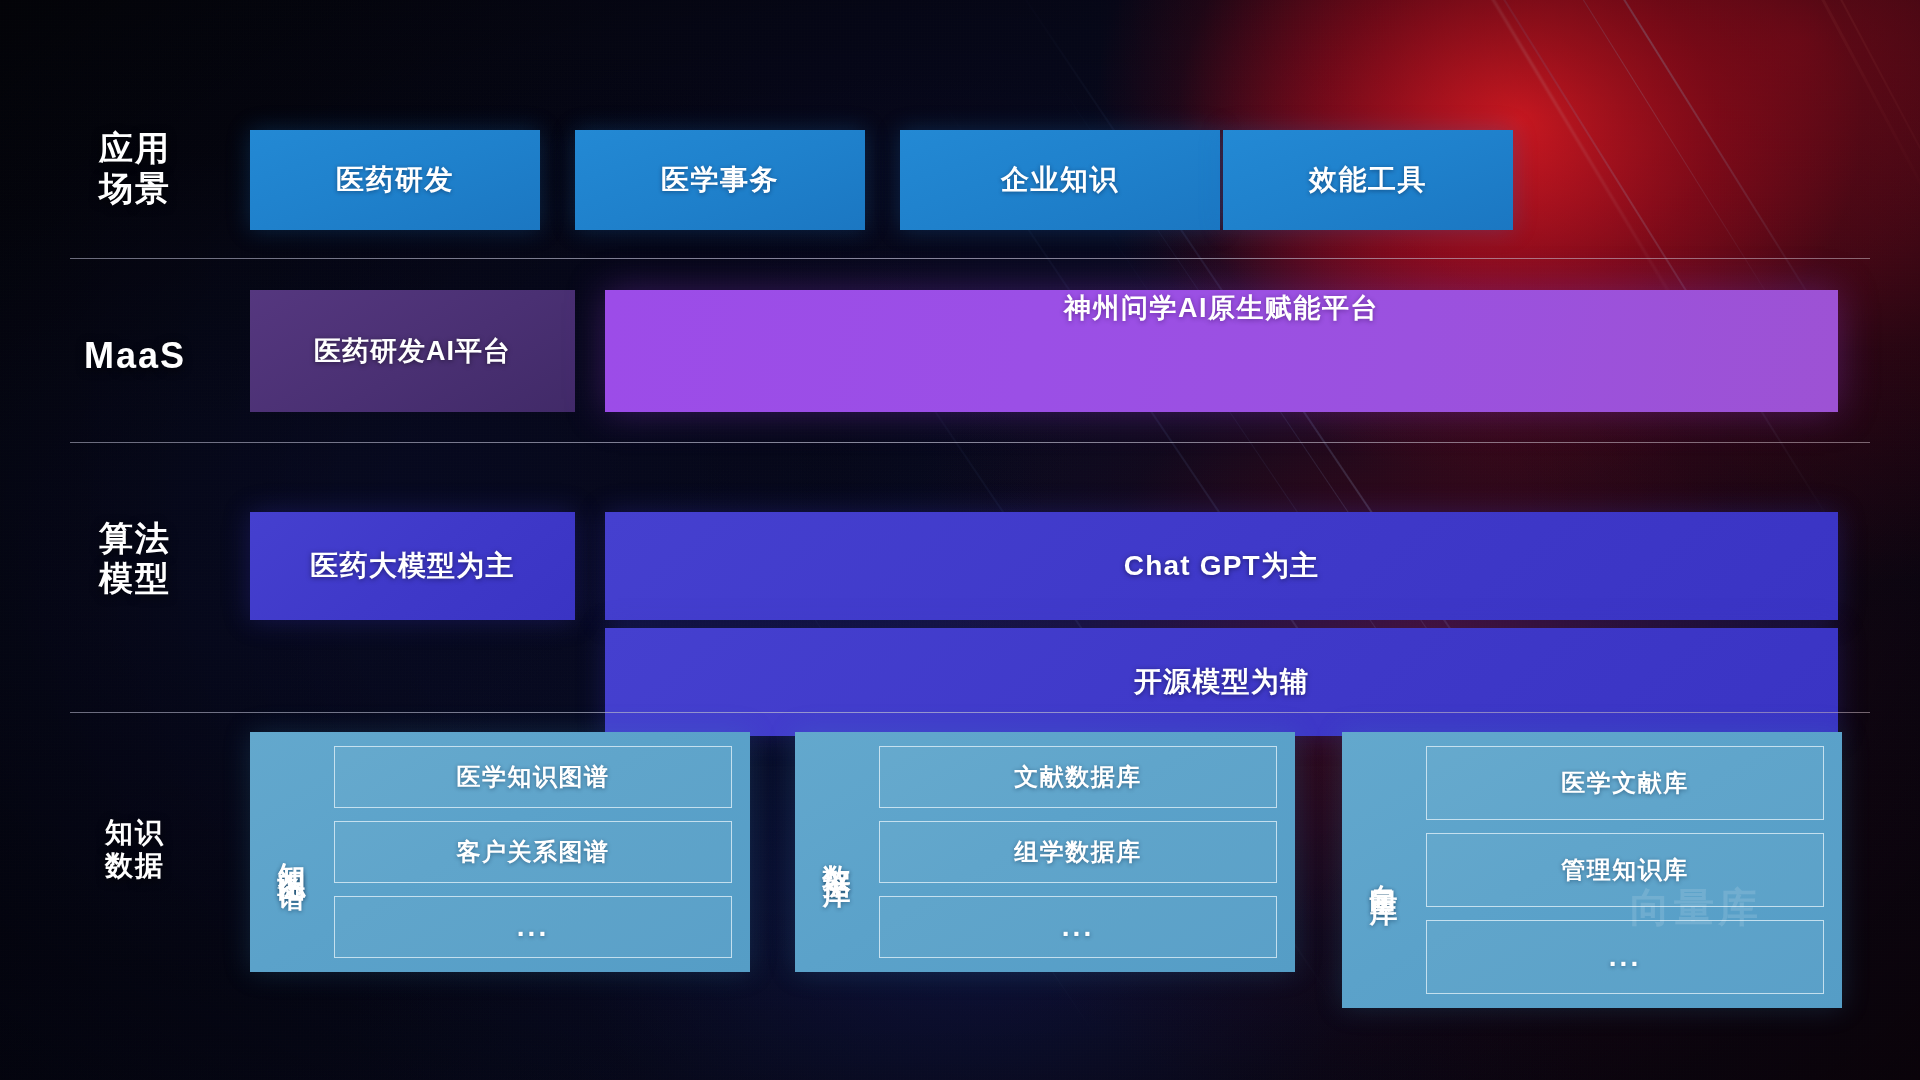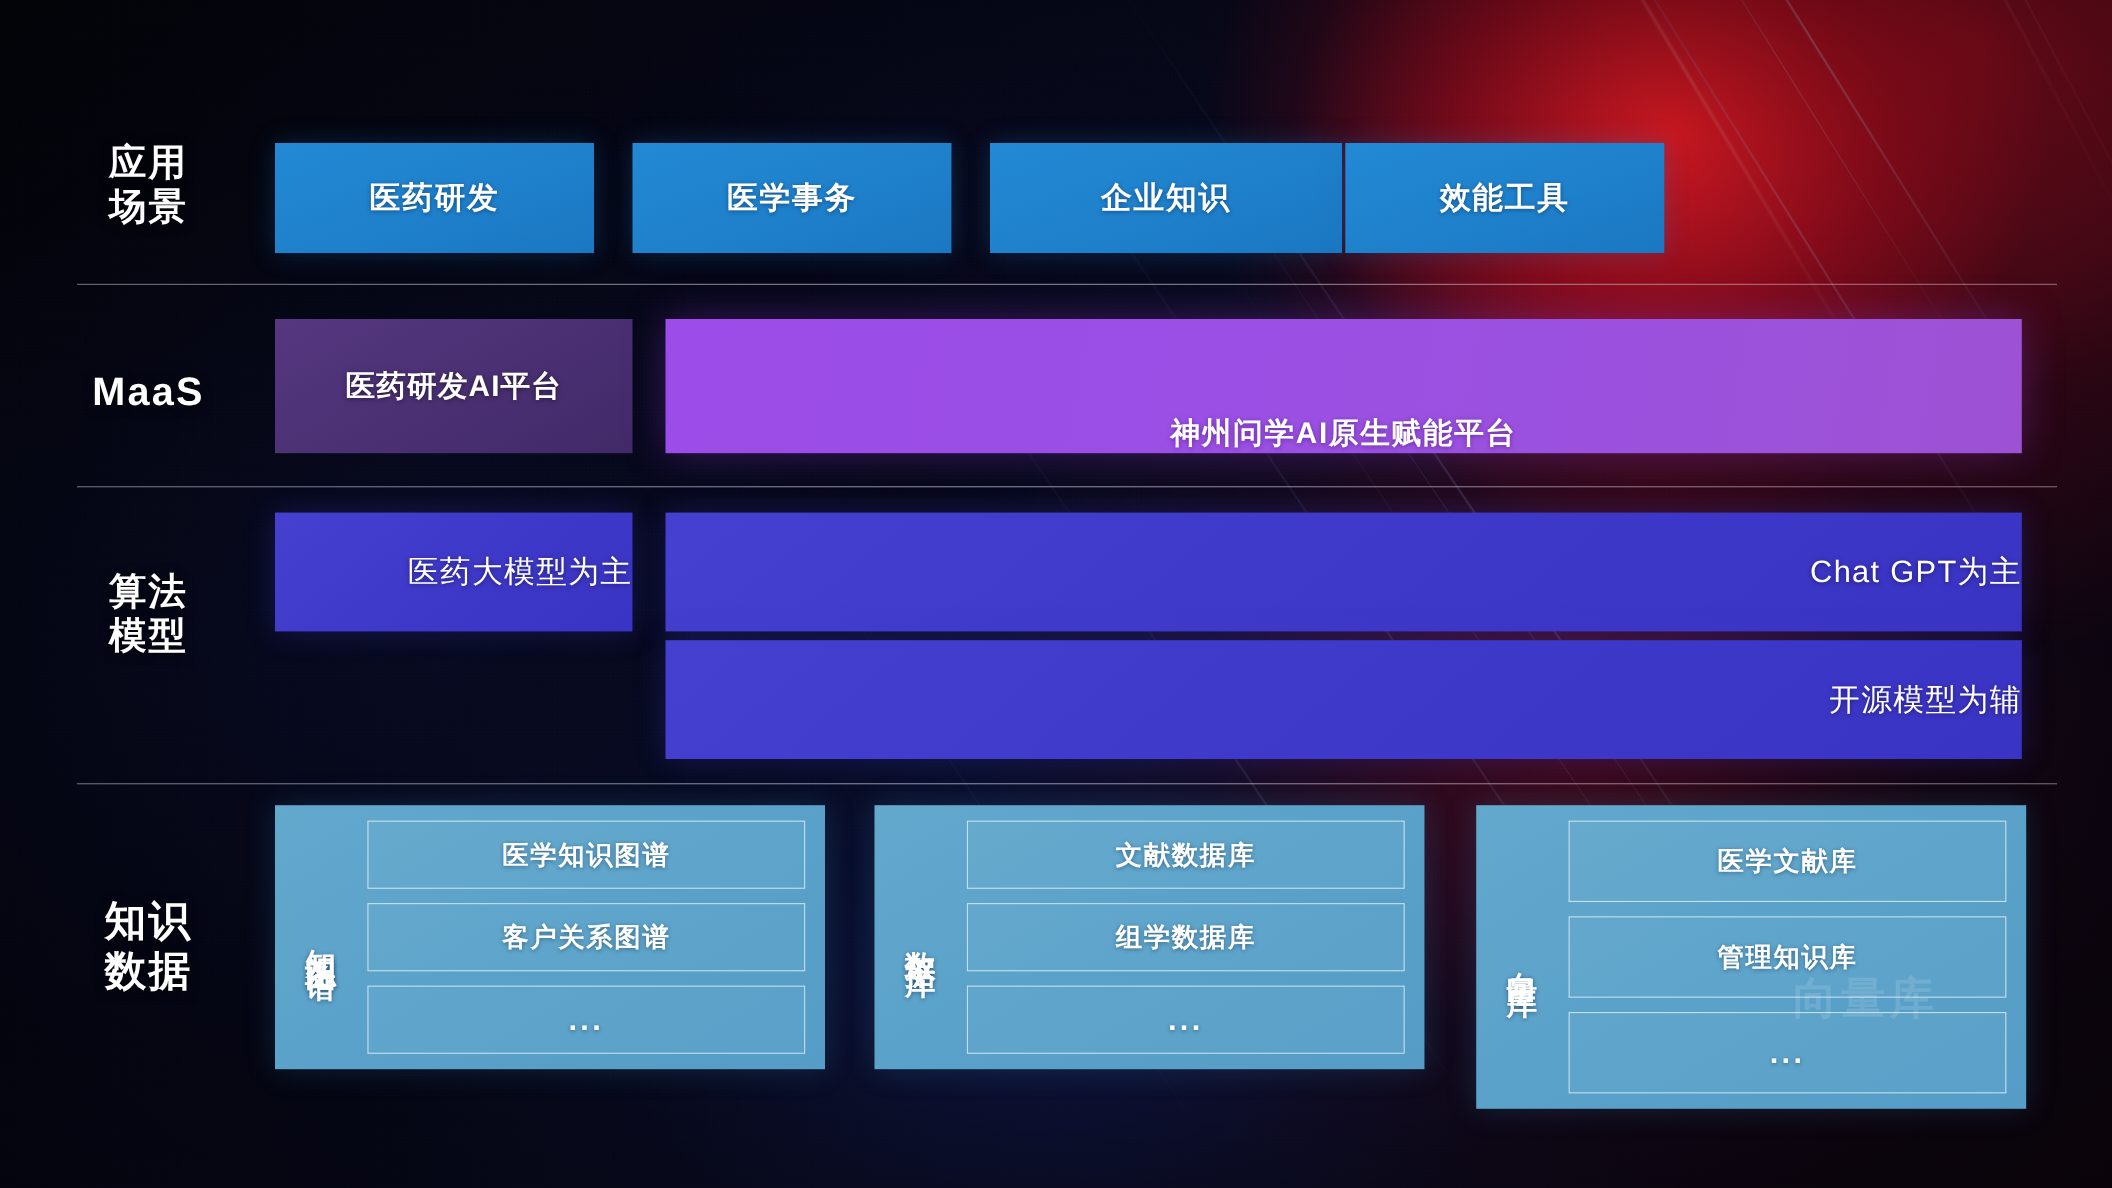--- a/index.html
+++ b/index.html
@@ -84,34 +84,35 @@
   .maas-left {
     position:absolute;
     background:linear-gradient(150deg,#55377f 0%, #4a3073 55%, #412a68 100%);
     display:flex; align-items:center; justify-content:center;
     color:#fff; font-size:27px; font-weight:bold; letter-spacing:1px;
     text-shadow:0 1px 5px rgba(0,0,0,.5);
   }
   .maas-right {
     position:absolute;
     background:linear-gradient(100deg,#9c4ce8 0%, #9b4fe6 35%, #9b51df 65%, #9d52d4 100%);
-    display:flex; align-items:flex-end; justify-content:center;
+    display:flex; align-items:flex-start; justify-content:center;
     color:#fff; font-size:27px; font-weight:bold; letter-spacing:1.5px;
     box-shadow:0 0 36px rgba(150,60,220,0.35);
     text-shadow:0 1px 5px rgba(40,0,70,.45);
   }
 
   
   .algo-box {
     position:absolute;
     background:linear-gradient(140deg,#4540cf 0%, #3f39c9 50%, #3a34c4 100%);
-    display:flex; align-items:center; justify-content:flex-end;
-    color:#fff; font-size:28px; font-weight:normal; letter-spacing:1.2px;
+    display:flex; align-items:center; justify-content:center;
+    color:#fff; font-size:28px; font-weight:bold; letter-spacing:1.2px;
     box-shadow:0 0 26px rgba(60,55,200,0.30);
     text-shadow:0 1px 5px rgba(0,0,30,.5);
+    margin-top:46px;
   }
 
   
   .kn-panel {
     position:absolute;
     background:linear-gradient(150deg,#63a8cd 0%, #5ba2ca 45%, #559dc6 100%);
     display:flex; align-items:stretch;
     padding:14px 18px 14px 12px;
     box-shadow:0 0 26px rgba(60,140,190,0.22);
   }
@@ -209,21 +210,21 @@
   <div class="algo-box" style="left:605px; top:466px; width:1233px; height:108px;">
     <span>Chat GPT为主</span>
   </div>
 
   <div class="algo-box" style="left:605px; top:582px; width:1233px; height:108px;">
     <span>开源模型为辅</span>
   </div>
 
   <div class="divider" style="top:712px;"></div>
 
-  <div class="row-label" style="top:816px; font-size:38px;">
+  <div class="row-label" style="top:816px; font-size:28px;">
     <div>知识</div>
     <div>数据</div>
   </div>
 
   <div class="kn-panel" style="left:250px; top:732px; width:500px; height:240px;">
     <div class="kn-title">知识图谱</div>
     <div class="kn-items">
       <div class="kn-item">
         <span>医学知识图谱</span>
       </div>

